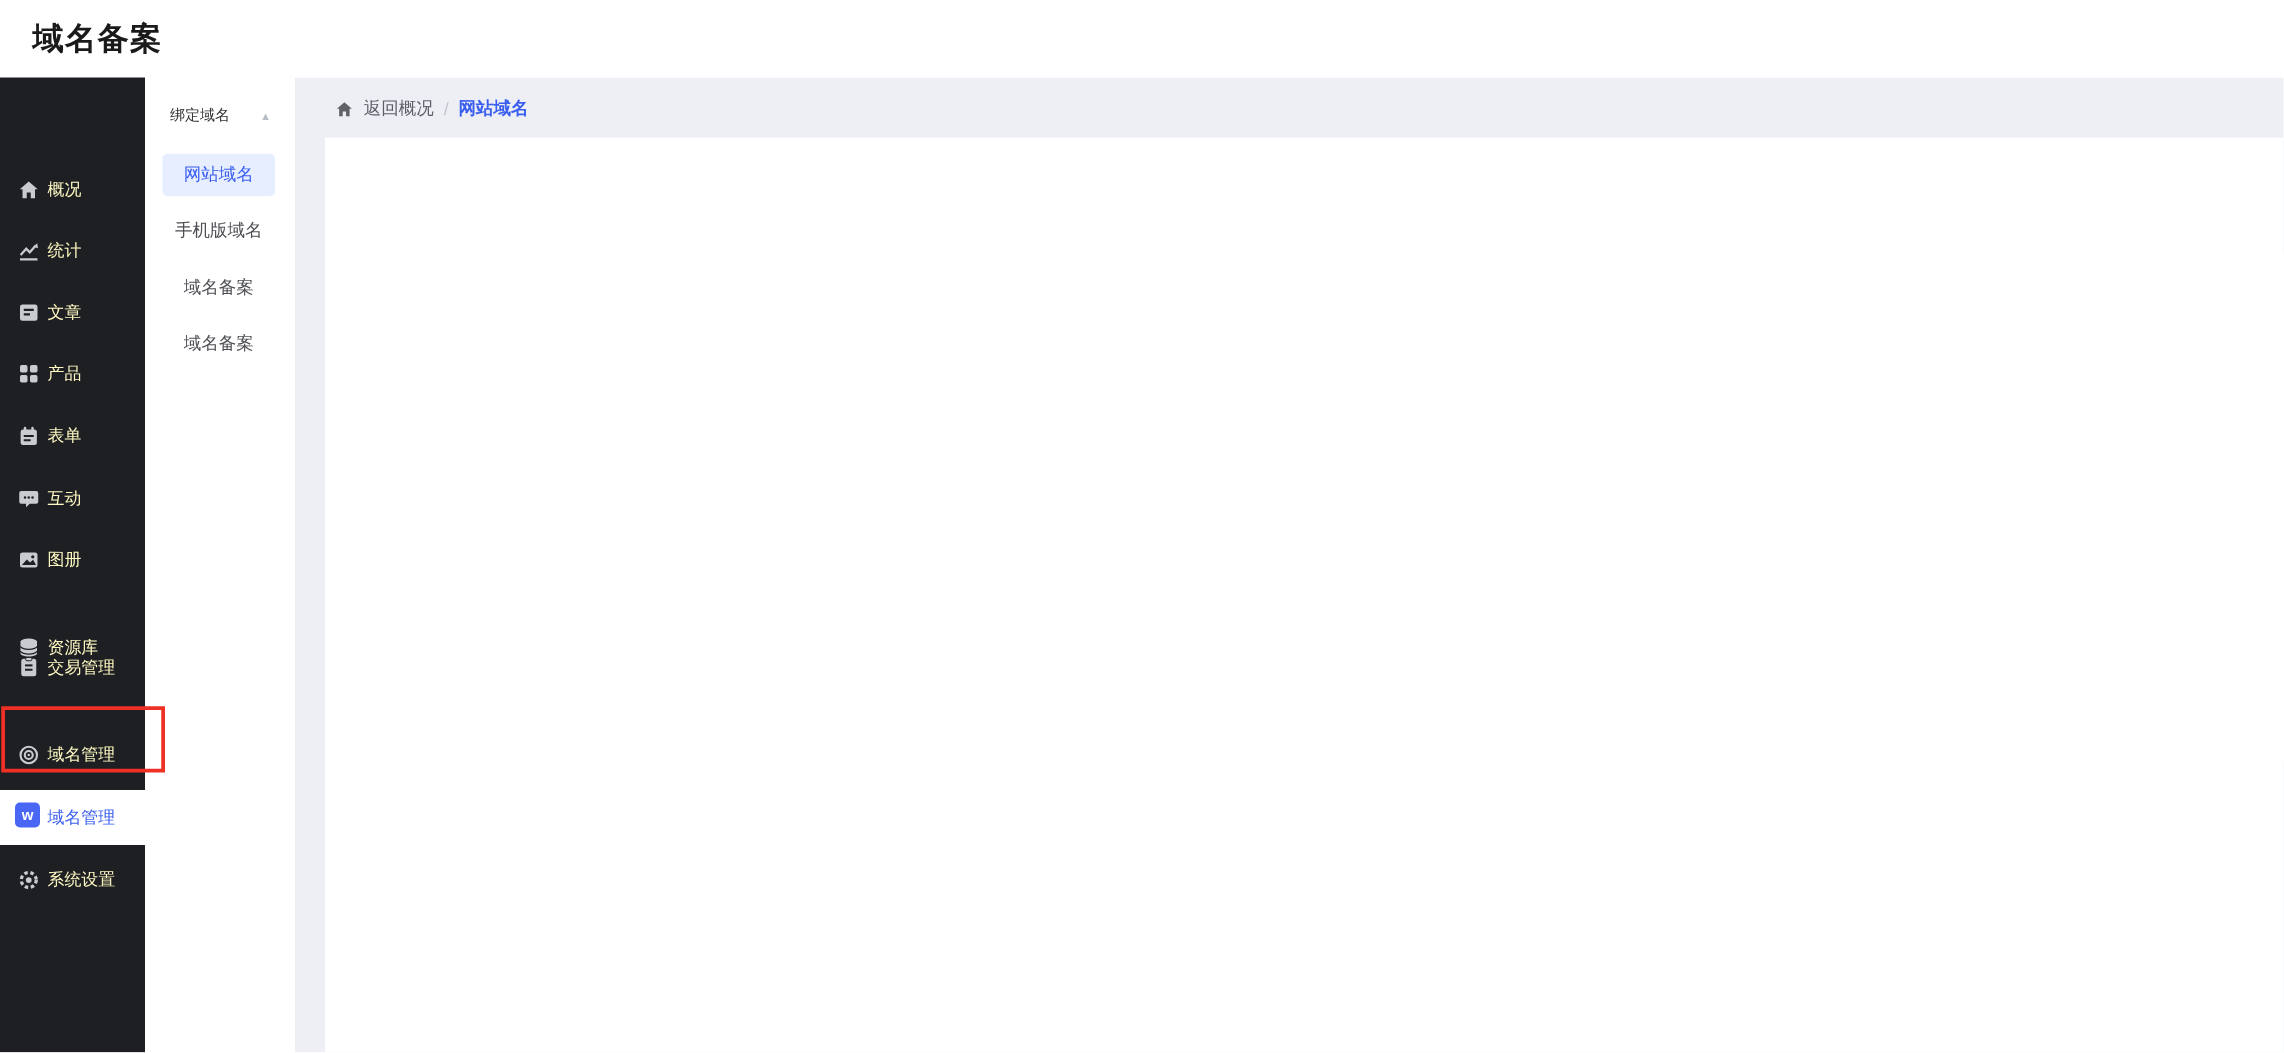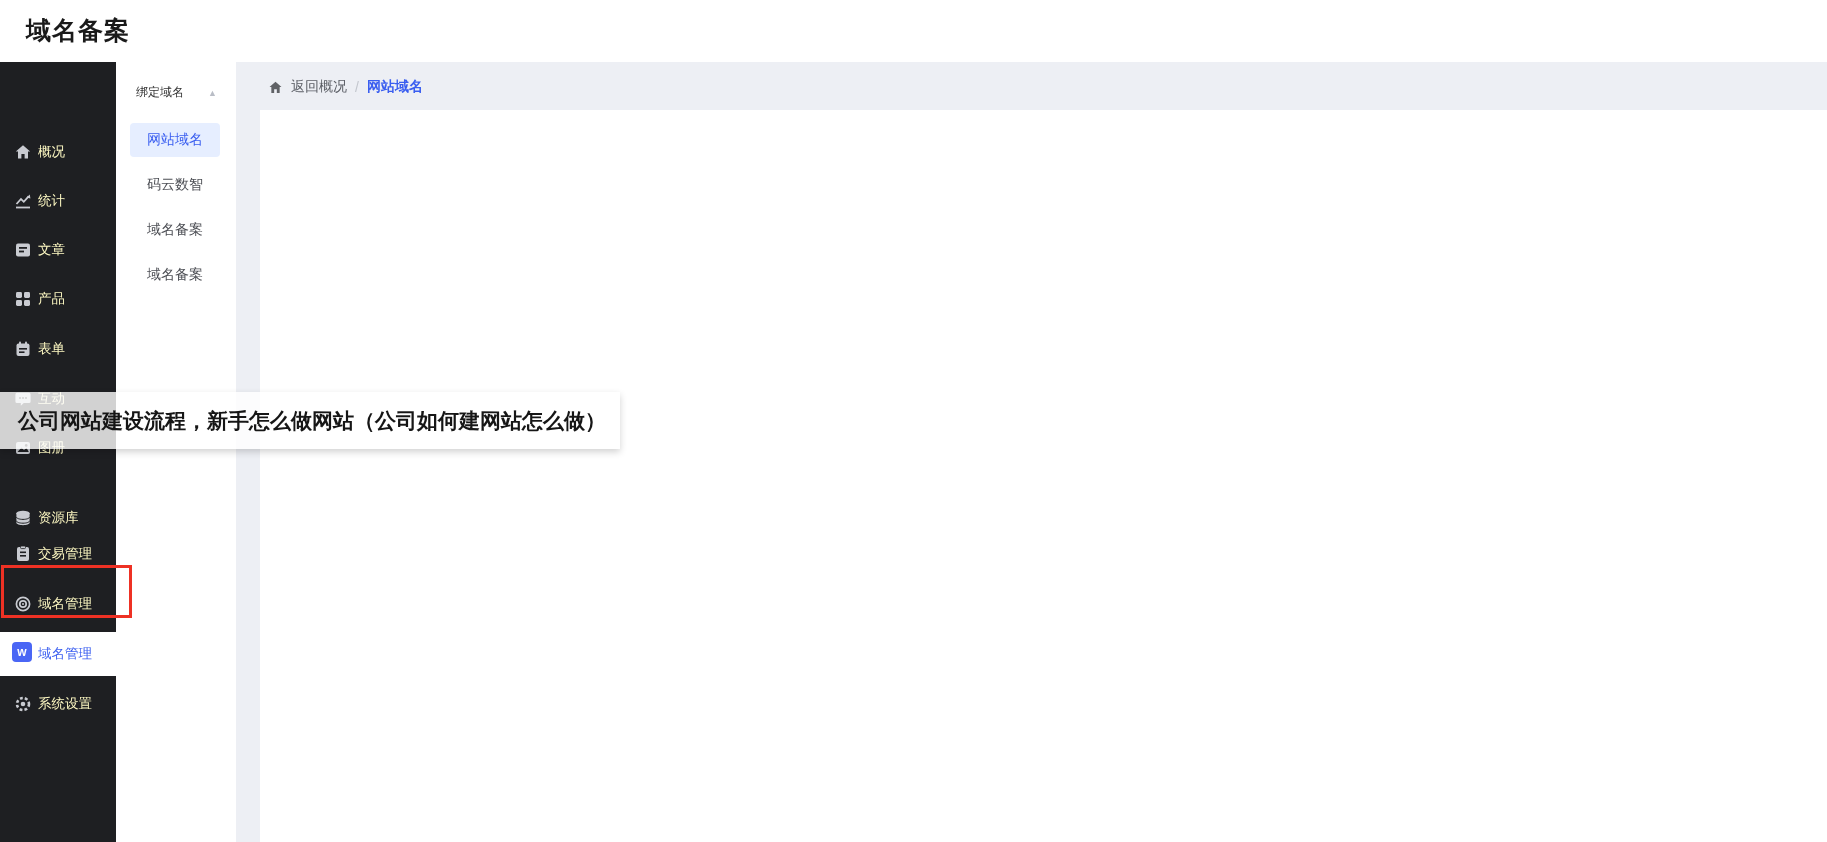--- a/index.html
+++ b/index.html
@@ -174,21 +174,21 @@
     </div>
     <div class="s-item" style="top:436px">
       <svg class="s-ico" viewBox="0 0 18 18">
           <ellipse cx="9" cy="4.2" rx="6.6" ry="2.4" fill="#c9cbd1"></ellipse>
           <path d="M2.4 4.2 V13.8 c0 1.3 3 2.4 6.6 2.4 s6.6 -1.1 6.6 -2.4 V4.2 Z" fill="#c9cbd1"></path>
           <path d="M2.4 8 c0 1.3 3 2.4 6.6 2.4 s6.6 -1.1 6.6 -2.4" stroke="#1e1f22" stroke-width="1" fill="none"></path>
           <path d="M2.4 11.8 c0 1.3 3 2.4 6.6 2.4 s6.6 -1.1 6.6 -2.4" stroke="#1e1f22" stroke-width="1" fill="none"></path>
         </svg>
       <span class="s-label">资源库</span>
     </div>
-    <div class="s-item" style="top:472px">
+    <div class="s-item" style="top:452px">
       <svg class="s-ico" viewBox="0 0 18 18">
           <rect x="3" y="2" width="12" height="14" rx="2" fill="#c9cbd1"></rect>
           <rect x="6.5" y="1" width="5" height="2.6" rx="1" fill="#c9cbd1" stroke="#1e1f22" stroke-width="0.8"></rect>
           <rect x="6" y="6.5" width="6" height="1.6" fill="#1e1f22"></rect>
           <rect x="6" y="10" width="6" height="1.6" fill="#1e1f22"></rect>
         </svg>
       <span class="s-label">交易管理</span>
     </div>
     <div class="s-item" style="top:522px">
       <svg class="s-ico" viewBox="0 0 18 18">
@@ -208,21 +208,21 @@
           <circle cx="9" cy="9" r="2.3" fill="#c9cbd1"></circle>
         </svg>
       <span class="s-label">系统设置</span>
     </div>
   </nav>
 
   <nav class="subsidebar">
     <div class="sub-header">绑定域名</div>
     <div class="sub-caret">▲</div>
     <div class="sub-item active" style="top:61px">网站域名</div>
-    <div class="sub-item" style="top:106px">码云数智</div>
+    <div class="sub-item" style="top:106px">手机版域名</div>
     <div class="sub-item" style="top:151px">域名备案</div>
     <div class="sub-item" style="top:196px">域名备案</div>
   </nav>
 
   <main class="content">
     <div class="breadcrumb">
       <svg class="bc-home" viewBox="0 0 18 18">
           <path d="M9 2.2 L16.2 8.4 H14 V15.5 H10.6 V11 H7.4 V15.5 H4 V8.4 H1.8 Z" fill="#606266"></path>
         </svg>
       <span class="bc-back">返回概况</span>
@@ -426,19 +426,16 @@
   </div>
 
   <div class="tbl">
     <div class="tcol tc1">域名</div>
     <div class="tcol tc2">启用</div>
     <div class="tcol tc3">https状态</div>
     <div class="tcol tc4">操作</div>
     <div class="tcol tc5">状态</div>
   </div>
 
-  <div class="overlay-band">
-    <div class="overlay-title">公司网站建设流程，新手怎么做网站（公司如何建网站怎么做）</div>
-  </div>
 
   <div class="red-box"></div>
 
 </div>
 
 </body></html>

